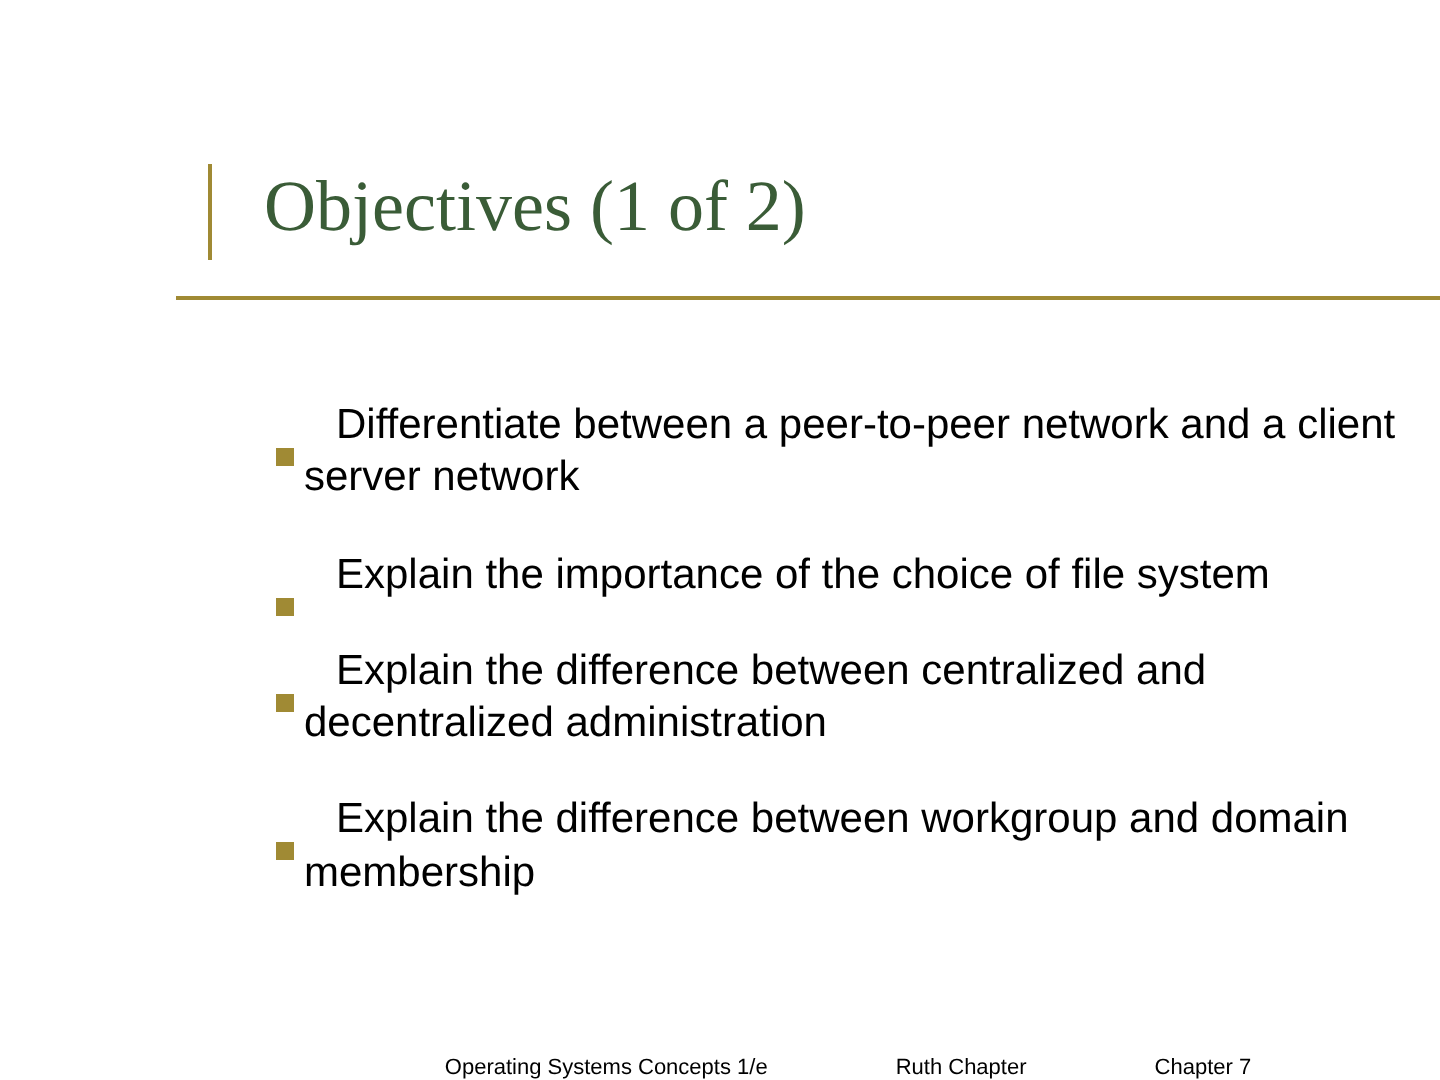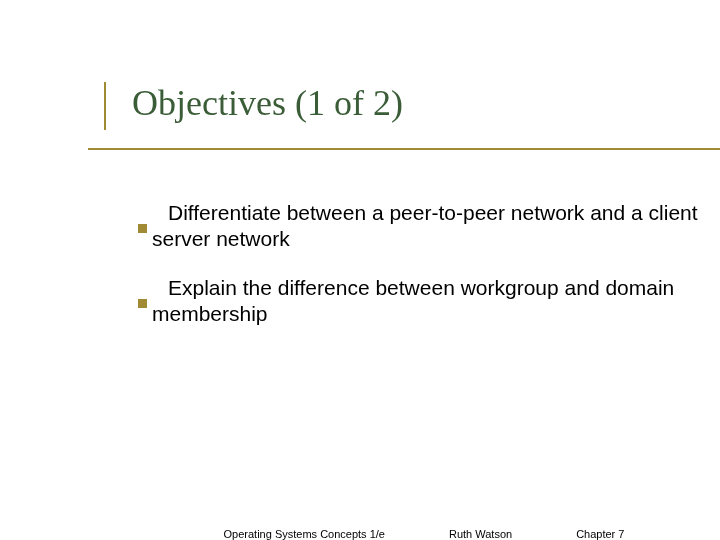--- a/index.html
+++ b/index.html
@@ -84,31 +84,36 @@
     </div>
   </div>
 
   <ul class="bullets">
     <li>
       <span class="bullet-marker"></span>
       <span>Differentiate between a peer-to-peer network and a client server network</span>
     </li>
     <li>
       <span class="bullet-marker"></span>
+      <span>Explain the importance of the choice of file system</span>
     </li>
     <li>
       <span class="bullet-marker"></span>
+    </li>
+    <li>
+      <span class="bullet-marker"></span>
+      <span>Explain the difference between centralized and decentralized administration</span>
     </li>
     <li>
       <span class="bullet-marker"></span>
       <span>Explain the difference between workgroup and domain membership</span>
     </li>
   </ul>
 
   <div class="footer">
     <span>Operating Systems Concepts 1/e</span>
-    <span>Ruth Watson</span>
+    <span>Ruth Chapter</span>
     <span>Chapter 7</span>
   </div>
 
   <div class="page-number">2</div>
 
 </div>
 
 </body></html>

